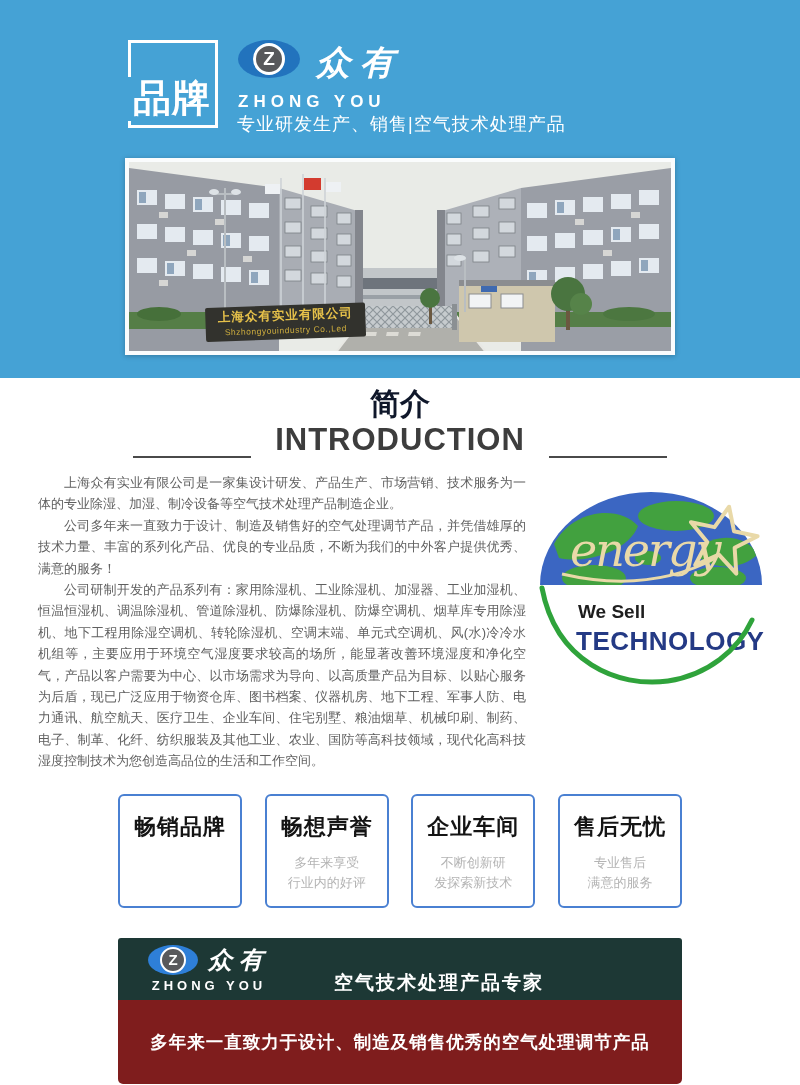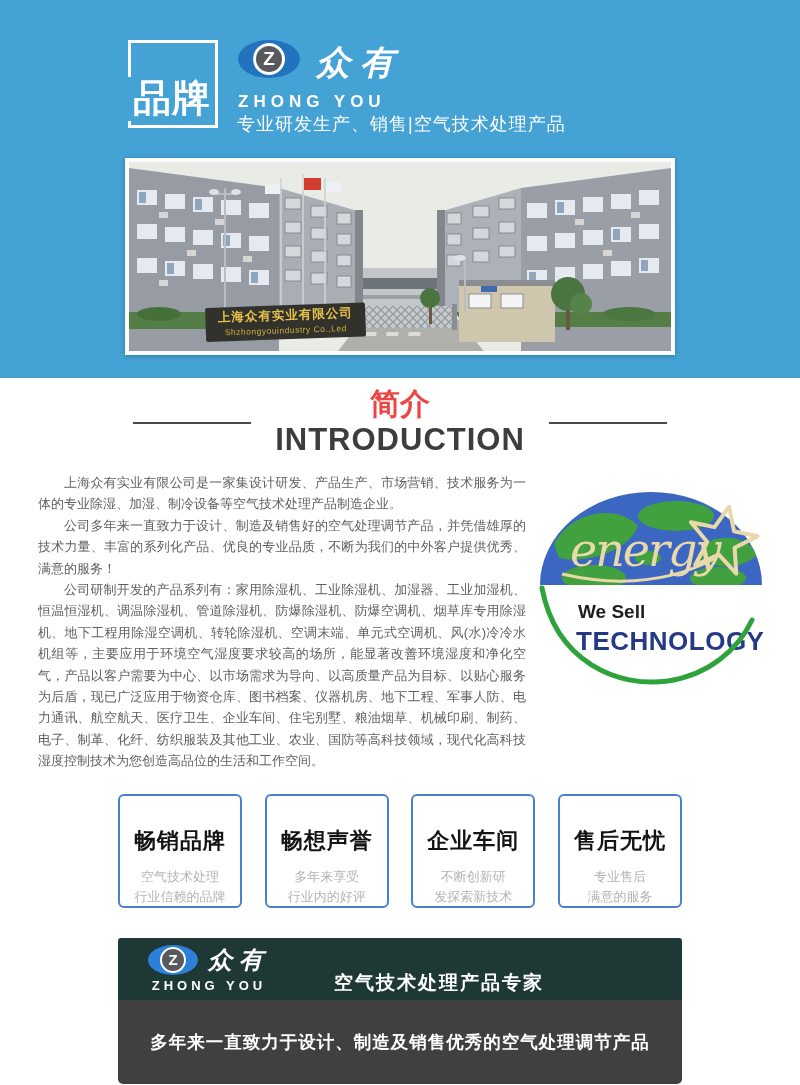--- a/index.html
+++ b/index.html
@@ -29,50 +29,50 @@
   .logo-name { position:absolute; left:238px; top:92px; color:#ffffff; font-size:17px;
                font-weight:600; letter-spacing:5px; }
   .tagline { position:absolute; left:237px; top:112px; color:#ffffff; font-size:18px;
              font-weight:400; letter-spacing:1px; }
 
   .photo { position:absolute; left:125px; top:158px; width:550px; height:197px;
            border:4px solid #fafcfd; background:#e9ebe7; box-shadow:0 1px 5px rgba(0,0,0,.25); }
   .photo svg { display:block; width:100%; height:100%; }
 
   
-  .intro-cn { margin-top:8px; text-align:center; color:#ef4444; font-size:30px;
+  .intro-cn { margin-top:8px; text-align:center; color:#0f172a; font-size:30px;
               font-weight:700; line-height:36px; }
-  .intro-en-row { display:flex; align-items:flex-start; justify-content:center; gap:24px; margin-top:0; }
+  .intro-en-row { display:flex; align-items:flex-end; justify-content:center; gap:24px; margin-top:0; }
   .intro-line { width:118px; height:2px; background:#4a4a4a; }
   .intro-en { font-size:31px; font-weight:800; color:#3d3d3d; letter-spacing:1px; line-height:36px; }
 
   .intro-body { display:flex; padding:14px 24px 0 38px; }
   .intro-text { width:494px; color:#5f5f5f; font-size:13px; line-height:21.4px; text-align:justify; }
   .intro-text p { text-indent:2em; margin:0; }
   .energy-wrap { flex:1; display:flex; justify-content:center; padding-top:10px; }
 
   
   .features { margin:22px 118px 0; display:flex; justify-content:space-between; }
   .feature-box { width:124px; height:114px; border:2px solid #4a80d2; border-radius:6px;
                  background:#ffffff; text-align:center; }
-  .feature-title { margin-top:30px; font-size:22px; font-weight:800; color:#141414; letter-spacing:1px; }
+  .feature-title { margin-top:16px; font-size:22px; font-weight:800; color:#141414; letter-spacing:1px; }
   .feature-desc { margin-top:11px; font-size:13px; color:#b4b4b4; line-height:20px; }
 
   
   .footer-banner { margin:30px 118px 0; height:62px; background:#1d3835; border-radius:3px 3px 0 0;
                    display:flex; align-items:center; padding-left:30px; }
   .footer-logo { display:flex; flex-direction:column; align-items:center; }
   .footer-logo-top { display:flex; align-items:center; gap:10px; }
   .zy-mark.small { width:50px; height:30px; background:#2e7fd8; }
   .zy-mark.small .zy-circle { width:26px; height:26px; font-size:15px; border-width:2px; }
   .zy-script.small { font-size:24px; letter-spacing:7px; line-height:30px; }
   .footer-logo-name { color:#ffffff; font-size:13px; font-weight:700; letter-spacing:4px; margin-top:3px; }
   .footer-slogan { margin-left:64px; color:#ffffff; font-size:19px; font-weight:700; letter-spacing:2px;margin-top:28px; }
 
-  .footer-bar { margin:0 118px; height:84px; background:#404040; border-radius:0 0 5px 5px;
+  .footer-bar { margin:0 118px; height:84px; background:#7f1d1d; border-radius:0 0 5px 5px;
                 display:flex; align-items:center; justify-content:center; }
   .footer-bar-text { color:#ffffff; font-size:17.5px; font-weight:700; letter-spacing:1px; }
 </style>
 </head>
 <body>
 
 <div class="header">
 
   <div class="badge">
     <div class="badge-gap"></div>
@@ -308,24 +308,20 @@
         <text x="50" y="168" font-size="26" font-weight="700" fill="#243a85" letter-spacing="0.5">TECHNOLOGY</text>
         <path d="M16,106 C30,180 92,206 142,199 C182,193 212,168 226,138" fill="none" stroke="#2fa33b" stroke-width="5" stroke-linecap="round"></path>
       </svg>
     </div>
   </div>
 </div>
 
 <div class="features">
   <div class="feature-box">
     <div class="feature-title">畅销品牌</div>
-    <div class="feature-desc">
-      <div>空气技术处理</div>
-      <div>行业信赖的品牌</div>
-    </div>
   </div>
   <div class="feature-box">
     <div class="feature-title">畅想声誉</div>
     <div class="feature-desc">
       <div>多年来享受</div>
       <div>行业内的好评</div>
     </div>
   </div>
   <div class="feature-box">
     <div class="feature-title">企业车间</div>

